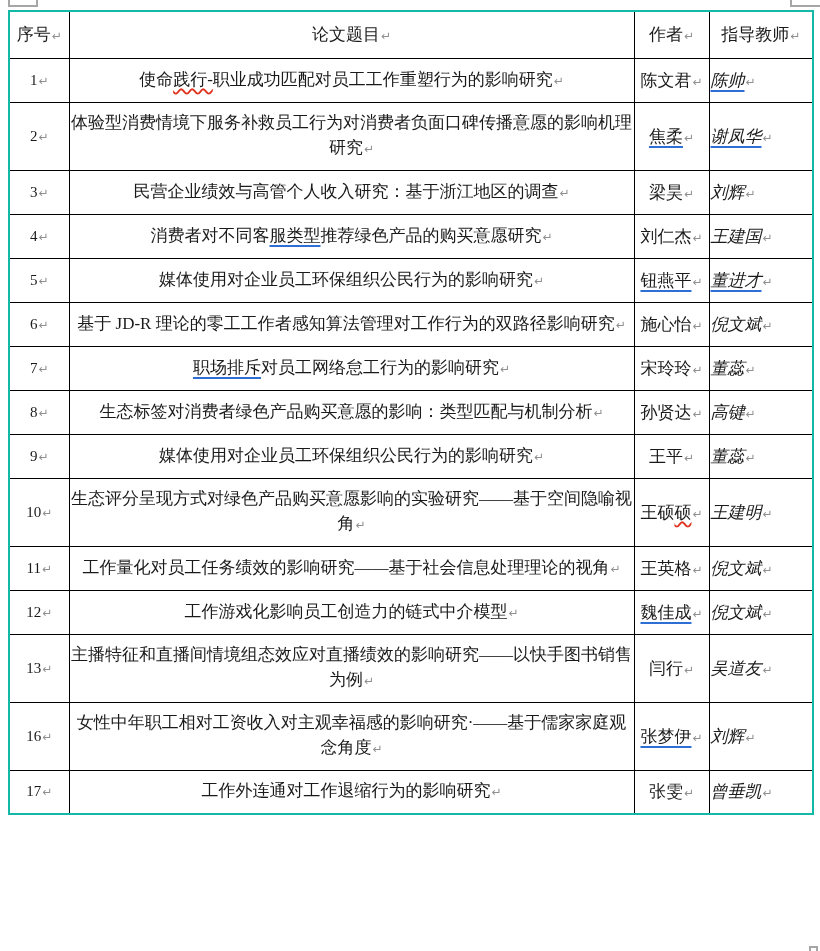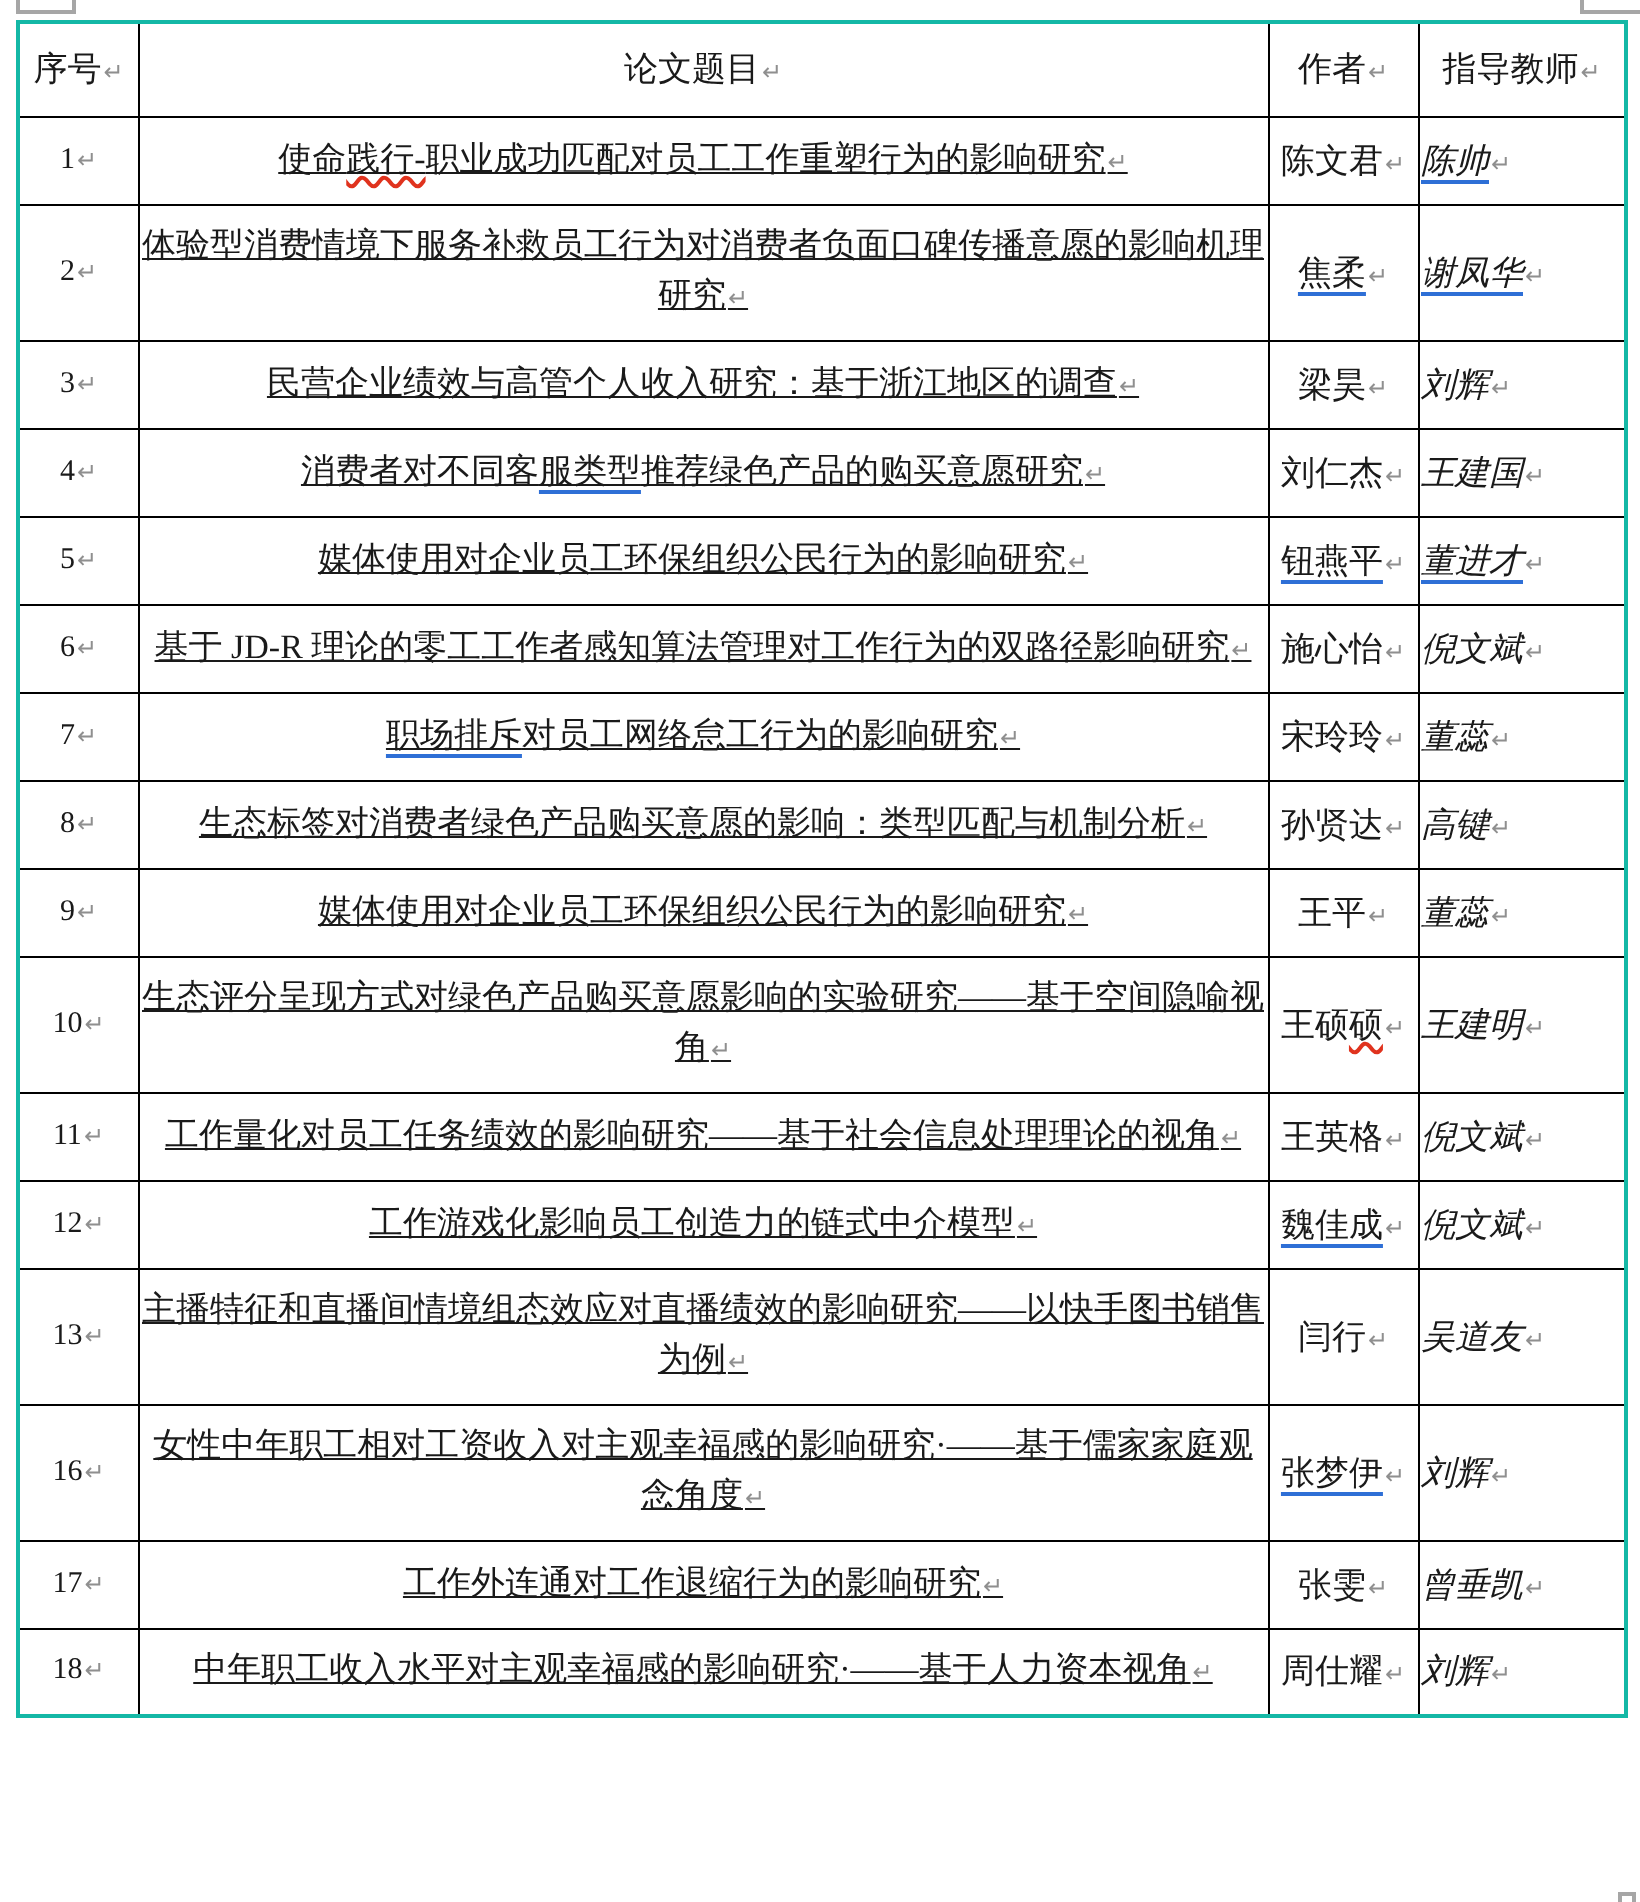--- a/index.html
+++ b/index.html
@@ -45,21 +45,21 @@
   tr.h-head   { height: 47px; }
   tr.h-single { height: 44px; }
   tr.h-tall   { height: 68px; }
 
   col.c-no     { width: 60px; }
   col.c-title  { width: 565px; }
   col.c-author { width: 75px; }
   col.c-adv    { width: 104px; }
 
   .cell-no     { text-align: center; font-size: 15px; }
-  .cell-title  { text-align: center; font-size: 17px; line-height: 1.45; text-decoration: underline; }
+  .cell-title  { text-align: center; font-size: 17px; line-height: 1.45; }
   .cell-author { text-align: center; font-size: 17px; }
   .cell-adv    { text-align: left; font-size: 17px; font-style: italic; }
   th           { text-align: center; font-size: 17px; }
 
   
   .mark {
     color: #8f8f8f;
     font-family: "DejaVu Sans", sans-serif;
     font-size: 12px;
     margin-left: 1px;
@@ -199,22 +199,16 @@
           <td class="cell-title"><span>女性中年职工相对工资收入对主观幸福感的影响研究·——基于儒家家庭观念角度</span><span class="mark">↵</span></td>
           <td class="cell-author"><span class="seg-link">张梦伊</span><span class="mark">↵</span></td>
           <td class="cell-adv"><span>刘辉</span><span class="mark">↵</span></td>
         </tr>
         <tr class="h-single">
           <td class="cell-no"><span>17</span><span class="mark">↵</span></td>
           <td class="cell-title"><span>工作外连通对工作退缩行为的影响研究</span><span class="mark">↵</span></td>
           <td class="cell-author"><span>张雯</span><span class="mark">↵</span></td>
           <td class="cell-adv"><span>曾垂凯</span><span class="mark">↵</span></td>
         </tr>
-        <tr class="h-single">
-          <td class="cell-no"><span>18</span><span class="mark">↵</span></td>
-          <td class="cell-title"><span>中年职工收入水平对主观幸福感的影响研究·——基于人力资本视角</span><span class="mark">↵</span></td>
-          <td class="cell-author"><span>周仕耀</span><span class="mark">↵</span></td>
-          <td class="cell-adv"><span>刘辉</span><span class="mark">↵</span></td>
-        </tr>
       </tbody>
   </table>
 
 </div>
 
 </body></html>

